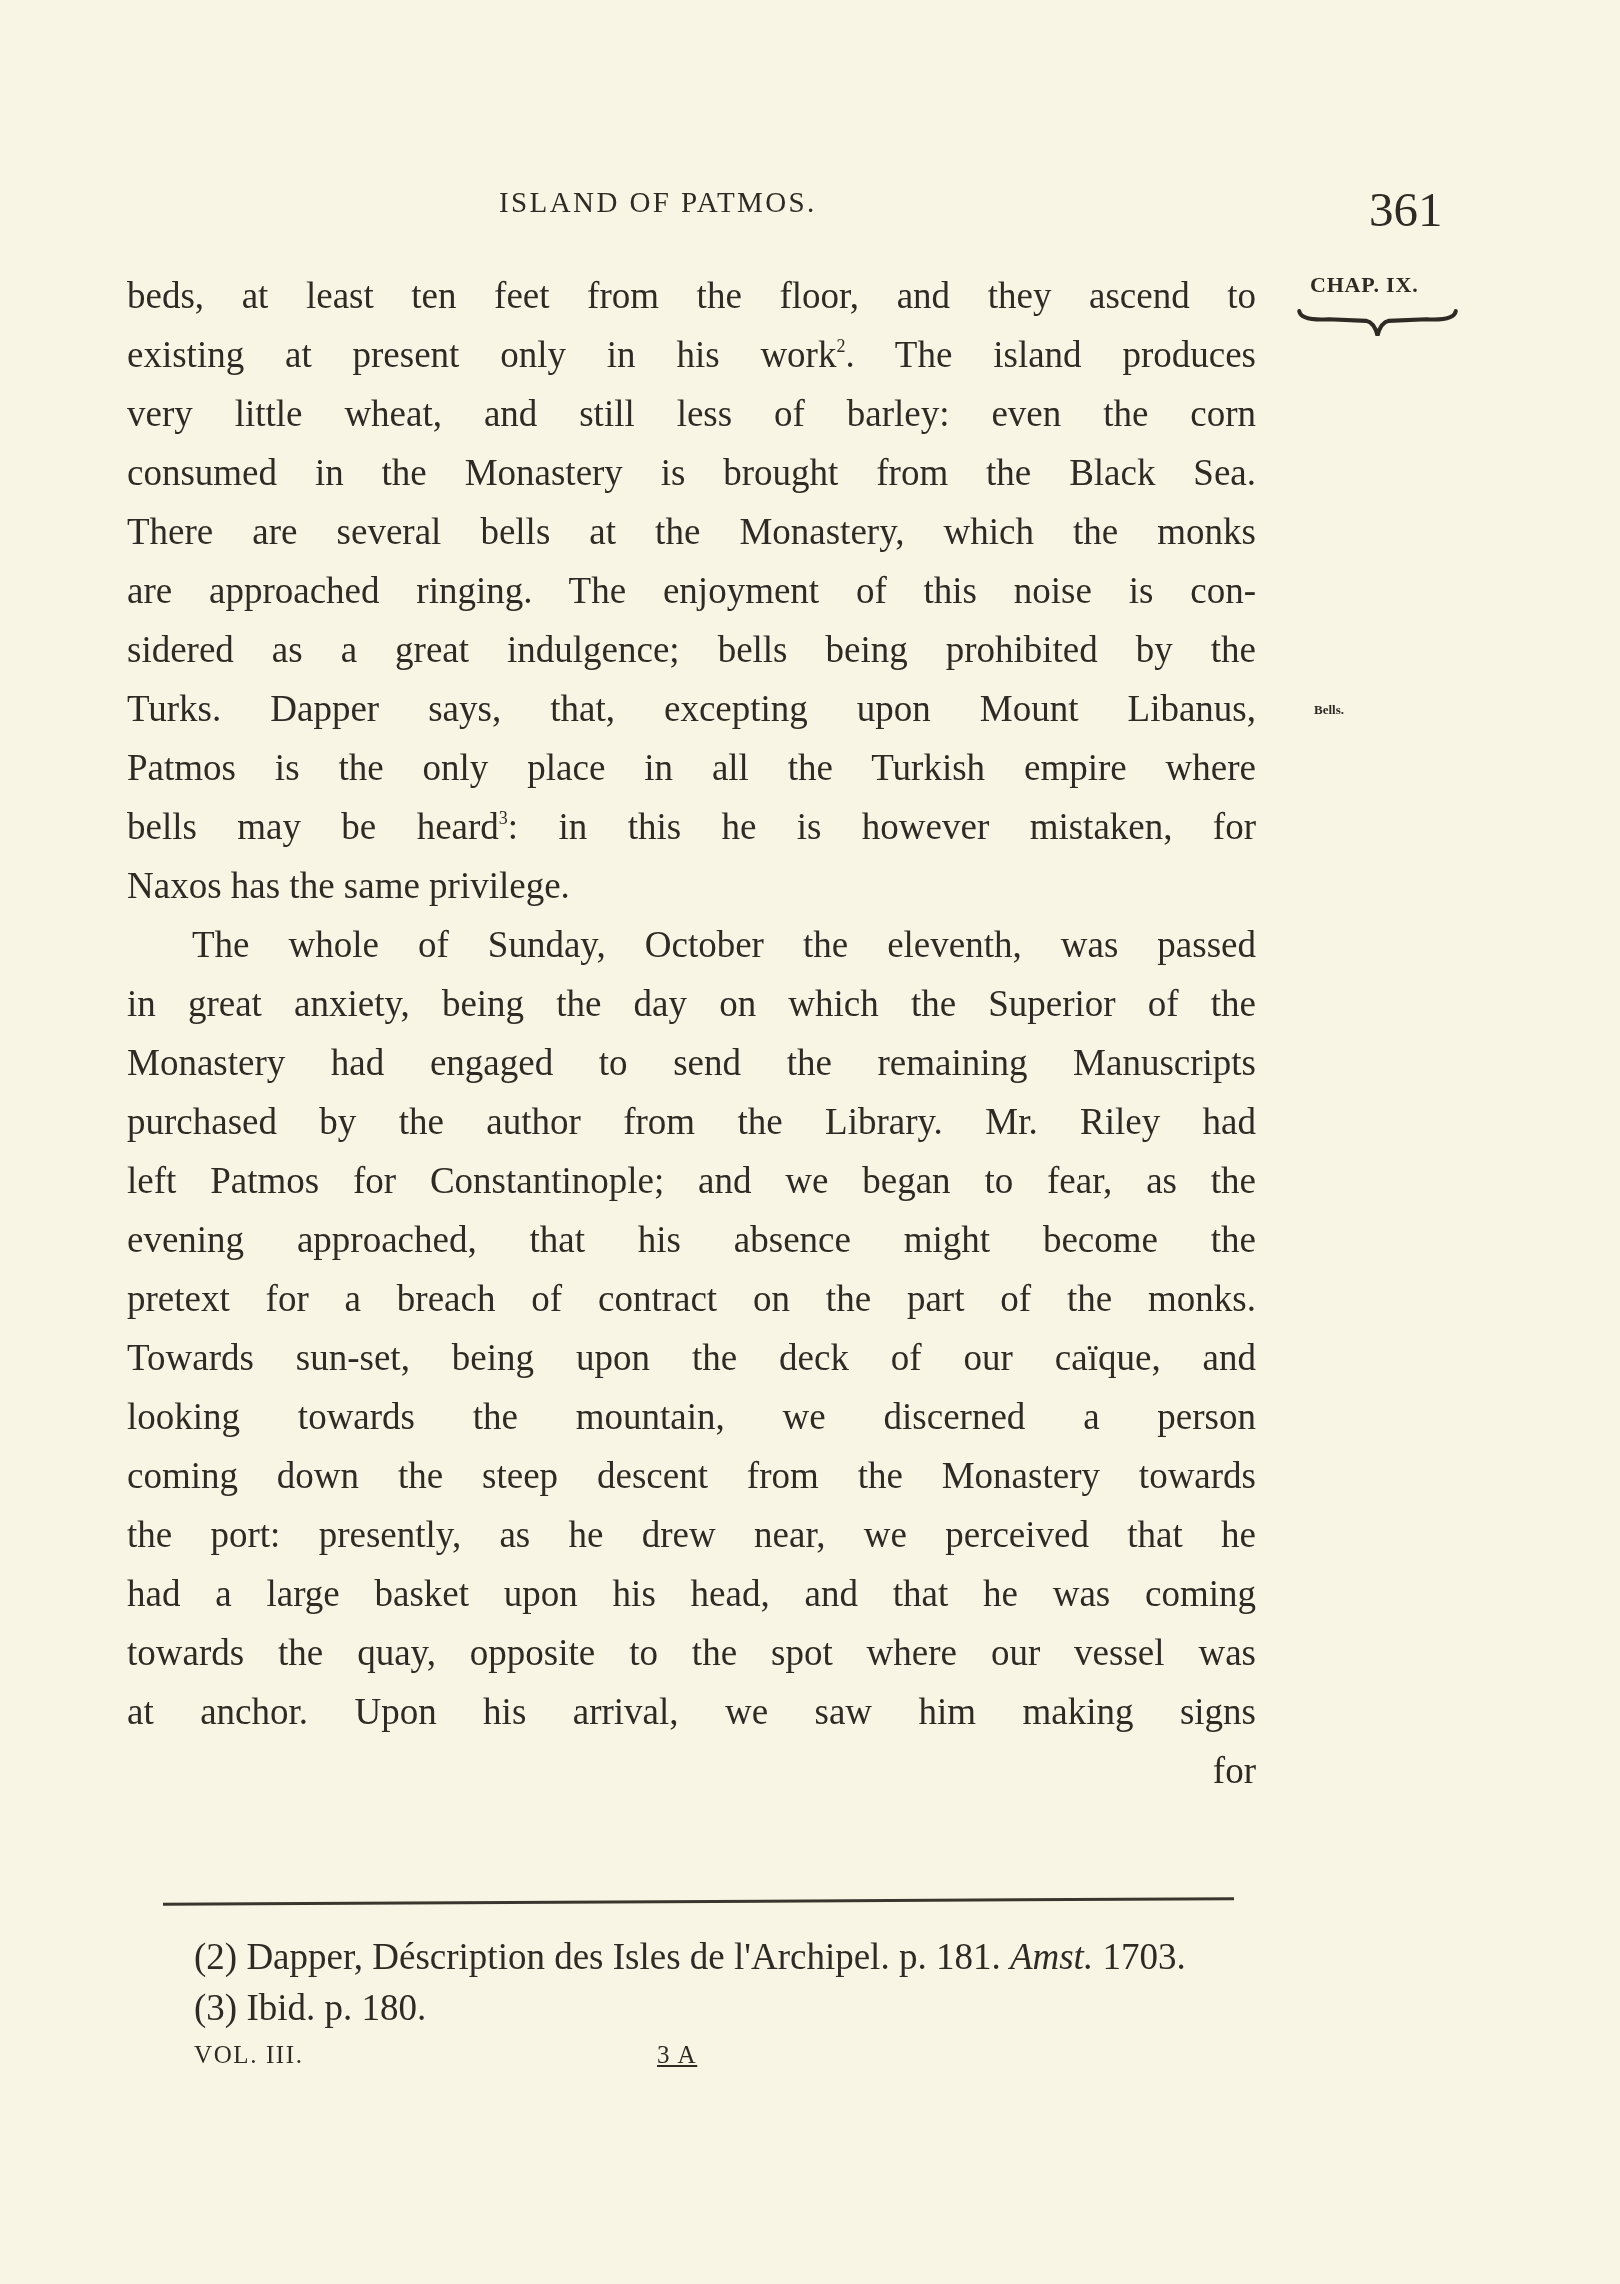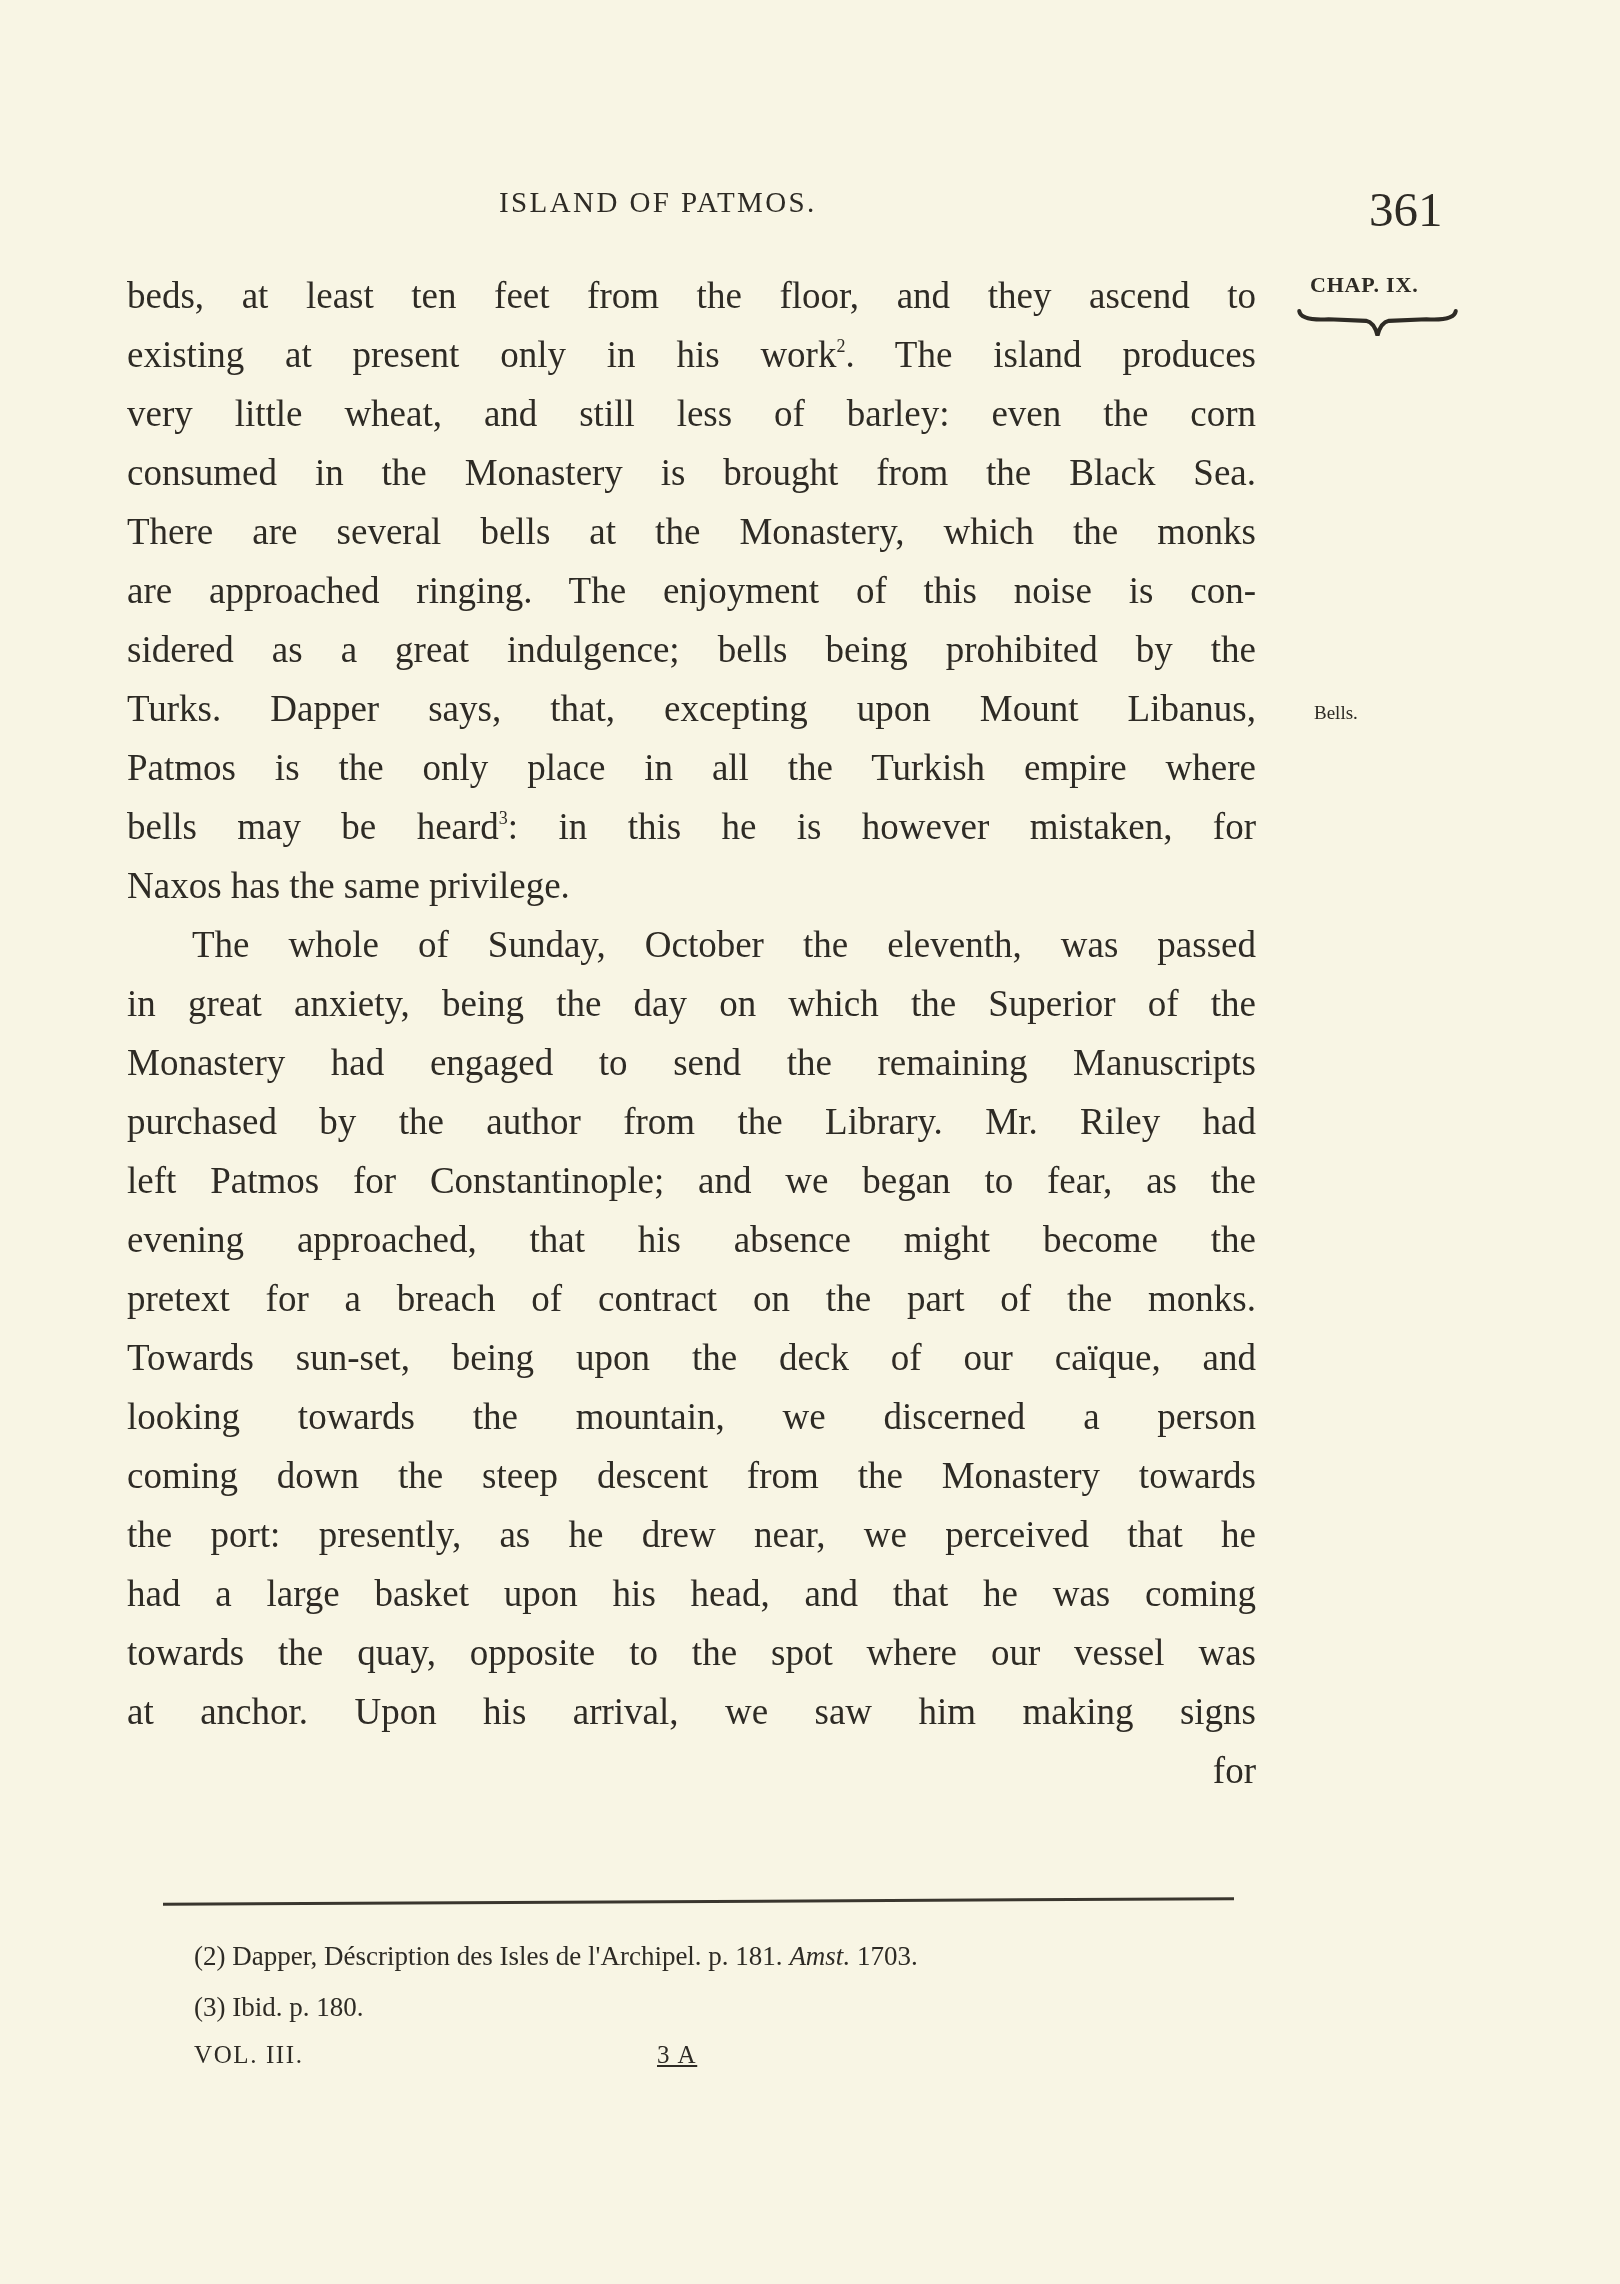--- a/index.html
+++ b/index.html
@@ -34,29 +34,29 @@
   sup { font-size: 18px; vertical-align: 14.7px; line-height: 0; }
   .margin-chap {
     position: absolute; top: 272px; left: 1310px;
     font-size: 22px; font-weight: bold; letter-spacing: 0.8px;
   }
   .brace {
     position: absolute; top: 306px; left: 1296px; width: 163px; height: 33px;
   }
   .margin-bells {
     position: absolute; top: 702px; left: 1314px;
-    font-size: 19px; font-weight: normal;
+    font-size: 13px; font-weight: bold;
   }
   .footnote-rule {
     position: absolute; top: 1900px; left: 163px; width: 1071px; height: 0;
     border-top: 3.3px solid #3a362e;
     transform: rotate(-0.3deg);
   }
   .footnotes {
-    position: absolute; top: 1931px; left: 194px; font-size: 27px;
+    position: absolute; top: 1931px; left: 194px; font-size: 37px;
   }
   .footnote { height: 51px; line-height: 51px; }
   .signature {
     position: absolute; top: 2041px; left: 194px; font-size: 25px; letter-spacing: 1.6px;
   }
   .signature .sig-mark { position: absolute; left: 463px; top: 0; white-space: nowrap; text-decoration: underline; }
   .signature .vol { white-space: nowrap; }
 </style>
 </head>
 <body>

